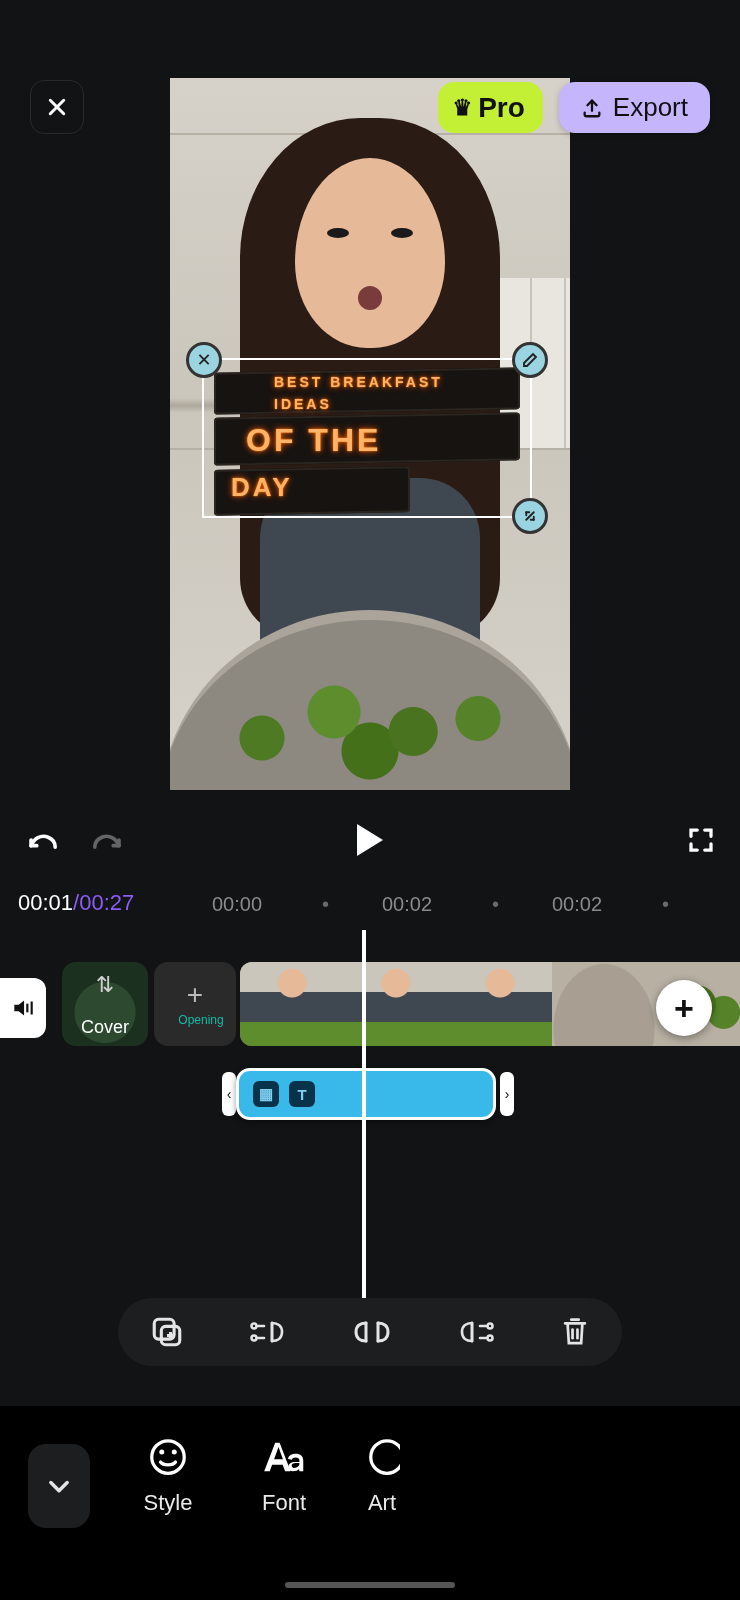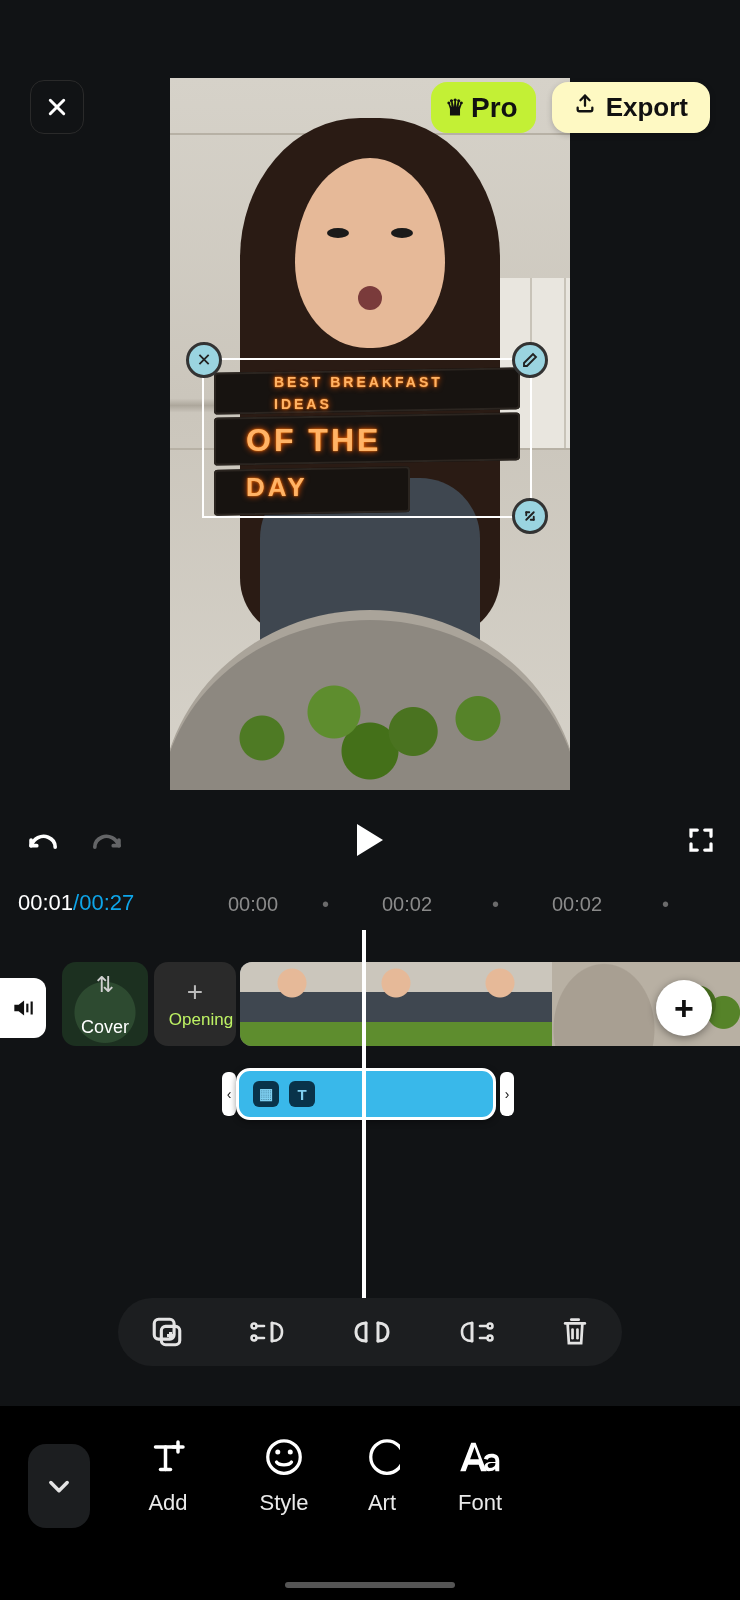--- a/index.html
+++ b/index.html
@@ -43,27 +43,27 @@
     background: #c3f035;
     color: #111;
     font-weight: 700;
     font-size: 28px;
     padding: 8px 18px 8px 14px;
     border-radius: 16px;
     display:flex; align-items:center; gap:6px;
   }
   .crown { font-size: 22px; line-height:1; }
   .export-btn {
-    background: #fef9c3;
+    background: #c4b5fd;
     color: #111;
-    font-weight: 700;
+    font-weight: 400;
     font-size: 26px;
     padding: 10px 22px;
     border-radius: 16px;
-    display:flex; gap:10px;
+    display:flex; align-items:center; gap:10px;
     box-shadow: 0 2px 6px rgba(0,0,0,.2);
   }
   .export-icon svg { display:block; }
 
   
   .preview {
     position: absolute;
     top: 78px;
     left: 50%;
     transform: translateX(-50%);
@@ -155,21 +155,21 @@
   .neon-text {
     font-family: "Arial Black", sans-serif;
     color:#ffb366;
     text-shadow: 0 0 2px #ff7a00, 0 0 6px #ff5a00;
     letter-spacing: 3px;
     font-weight: 900;
   }
   .t-small { font-size: 14px; position:absolute; top:14px; left:70px; }
   .t-small2 { font-size: 14px; position:absolute; top:36px; left:70px; }
   .t-big1 { font-size: 32px; position:absolute; top:62px; left:42px; }
-  .t-big2 { font-size: 26px; position:absolute; top:112px; left:42px; }
+  .t-big2 { font-size: 26px; position:absolute; top:112px; left:27px; }
 
   
   .arrow {
     position:absolute;
     top: 130px; left: 410px;
     width: 0; height: 0;
     z-index: 30;
   }
 
   
@@ -190,21 +190,21 @@
     border-left: 26px solid #fff;
   }
   .redo-disabled { opacity:.35; }
 
   
   .time-readout {
     position:absolute; top:890px; left:18px;
     font-size: 22px;
   }
   .time-readout .cur { color:#fff; }
-  .time-readout .tot { color:#0ea5e9; }
+  .time-readout .tot { color:#8b5cf6; }
   .ruler {
     position:absolute; top:890px; left:0; right:0; height:28px;
     color:#8a8a8a; font-size:20px;
     display:flex; align-items:center;
   }
   .ruler span.tick { position:absolute; }
   .ruler span.dot { position:absolute; color:#6b6b6b; }
 
   
   .timeline {
@@ -222,21 +222,21 @@
     display:flex; align-items:center; justify-content:center;
     font-size:20px; color:#fff;
   }
   .cover-card { left:62px; width:86px; background:#1c3020;
     background-image: radial-gradient(circle at 50% 60%, #2d4a30 0 30px, transparent 31px);
   }
   .cover-card .swap-ic { position:absolute; top:10px; font-size:22px; color:#d0d0d0; }
   .cover-card .lbl { position:absolute; bottom:8px; font-size:18px; }
   .opening-card { left:154px; width:82px; background:#2a2a2a; flex-direction:column; gap:4px;}
   .opening-card .plus { font-size:28px; color:#bbb; line-height:1; }
-  .opening-card .lbl { font-size:17px; color:#bef264;margin-left:12px; }
+  .opening-card .lbl { font-size:12px; color:#14b8a6;margin-left:12px; }
   .clips {
     position:absolute; left:240px; top:0; height:84px; width:520px;
     display:flex; border-radius:12px; overflow:hidden;
   }
   .clip { flex:1; background:#7a8088; position:relative; }
   .clip::after { content:""; position:absolute; inset:0;
     background:
       radial-gradient(circle at 50% 25%, #e6b998 0 14px, transparent 15px),
       linear-gradient(180deg, #cbc6bc 0 36%, #3f4750 36% 72%, #5e8d2e 72% 100%);
   }
@@ -423,21 +423,21 @@
         <path d="M4 15v5h5"></path>
         <path d="M20 15v5h-5"></path>
       </svg>
   </span>
 </div>
 
 <div class="time-readout">
   <span class="cur">00:01</span><span class="tot">/00:27</span>
 </div>
 <div class="ruler">
-  <span class="tick" style="left:228px">00:00</span>
+  <span class="tick" style="left:212px">00:00</span>
   <span class="dot" style="left:322px">•</span>
   <span class="tick" style="left:382px">00:02</span>
   <span class="dot" style="left:492px">•</span>
   <span class="tick" style="left:552px">00:02</span>
   <span class="dot" style="left:662px">•</span>
 </div>
 
 <div class="timeline">
   <div class="audio-btn">
     <svg width="26" height="26" viewBox="0 0 24 24" fill="#111">
@@ -521,55 +521,43 @@
   </span>
 </div>
 
 <div class="bottombar">
   <div class="collapse-btn">
     <svg width="28" height="28" viewBox="0 0 24 24" fill="none" stroke="#e4e4e4" stroke-width="3" stroke-linecap="round" stroke-linejoin="round">
         <path d="M5 9l7 7 7-7"></path>
       </svg>
   </div>
   <div class="tool-row">
-    <div class="tool">
-      <span class="ic">
-        <svg width="40" height="40" viewBox="0 0 32 32" fill="none" stroke="#fff" stroke-width="2.8" stroke-linecap="round">
-            <path d="M6 8h16"></path>
-            <path d="M14 8v18"></path>
-            <path d="M10 26h8"></path>
-            <path d="M24 4v8"></path>
-            <path d="M20 8h8"></path>
-          </svg>
-      </span>
-      <span class="lbl">Add</span>
-    </div>
     <div class="tool">
       <span class="ic">
         <svg width="40" height="40" viewBox="0 0 32 32" fill="none" stroke="#fff" stroke-width="2.6">
             <circle cx="16" cy="16" r="13"></circle>
             <circle cx="11" cy="12" r="2" fill="#fff" stroke="none"></circle>
             <circle cx="21" cy="12" r="2" fill="#fff" stroke="none"></circle>
             <path d="M10 20c2 3 10 3 12 0" stroke-linecap="round"></path>
           </svg>
       </span>
       <span class="lbl">Style</span>
     </div>
-    <div class="tool cut">
-      <span class="ic">
-        <svg width="36" height="40" viewBox="0 0 28 32" fill="none" stroke="#fff" stroke-width="2.6">
-            <circle cx="18" cy="16" r="13"></circle>
-          </svg>
-      </span>
-      <span class="lbl">Art</span>
-    </div>
     <div class="tool">
       <span class="ic">
         <svg width="44" height="36" viewBox="0 0 40 30" fill="#fff">
             <path d="M2 28L12 2h4l10 26h-5l-2.2-6H9.2L7 28H2zm9-11h8l-4-11-4 11z"></path>
             <path d="M28 28c-2 0-4-1.5-4-4 0-3 2.5-4.5 6-4.5h4v-1c0-2-1.3-3-3.5-3-1.8 0-3 .8-3.4 2l-3.6-1c.8-3 3.5-4.5 7-4.5 4.5 0 7 2.2 7 6.5V28h-3.5l-.3-2c-1 1.5-3 2-5.7 2zm1-3c2.5 0 5-1.3 5-4v-.5h-3.5c-2.2 0-3.5.8-3.5 2.3 0 1.4 1 2.2 2 2.2z"></path>
           </svg>
       </span>
       <span class="lbl">Font</span>
     </div>
+    <div class="tool cut">
+      <span class="ic">
+        <svg width="36" height="40" viewBox="0 0 28 32" fill="none" stroke="#fff" stroke-width="2.6">
+            <circle cx="18" cy="16" r="13"></circle>
+          </svg>
+      </span>
+      <span class="lbl">Art</span>
+    </div>
   </div>
   <div class="home-indicator"></div>
 </div>
 
 </body></html>

